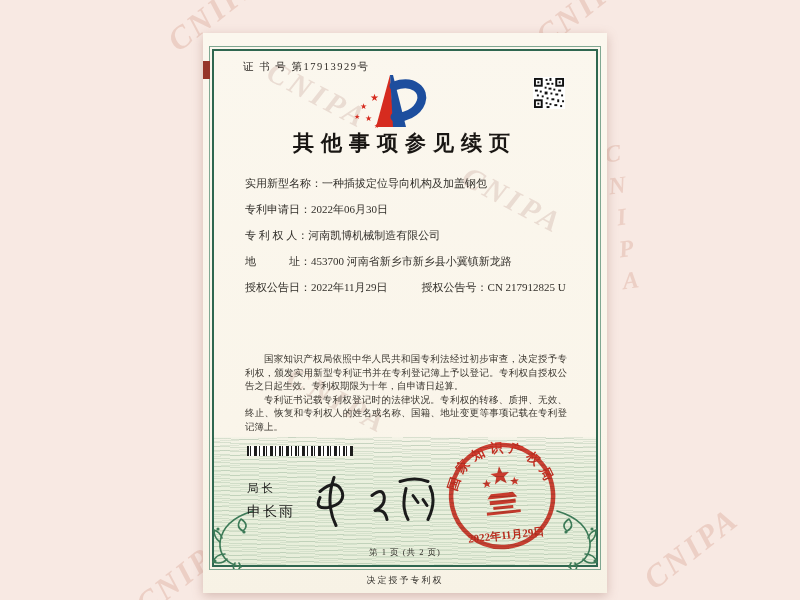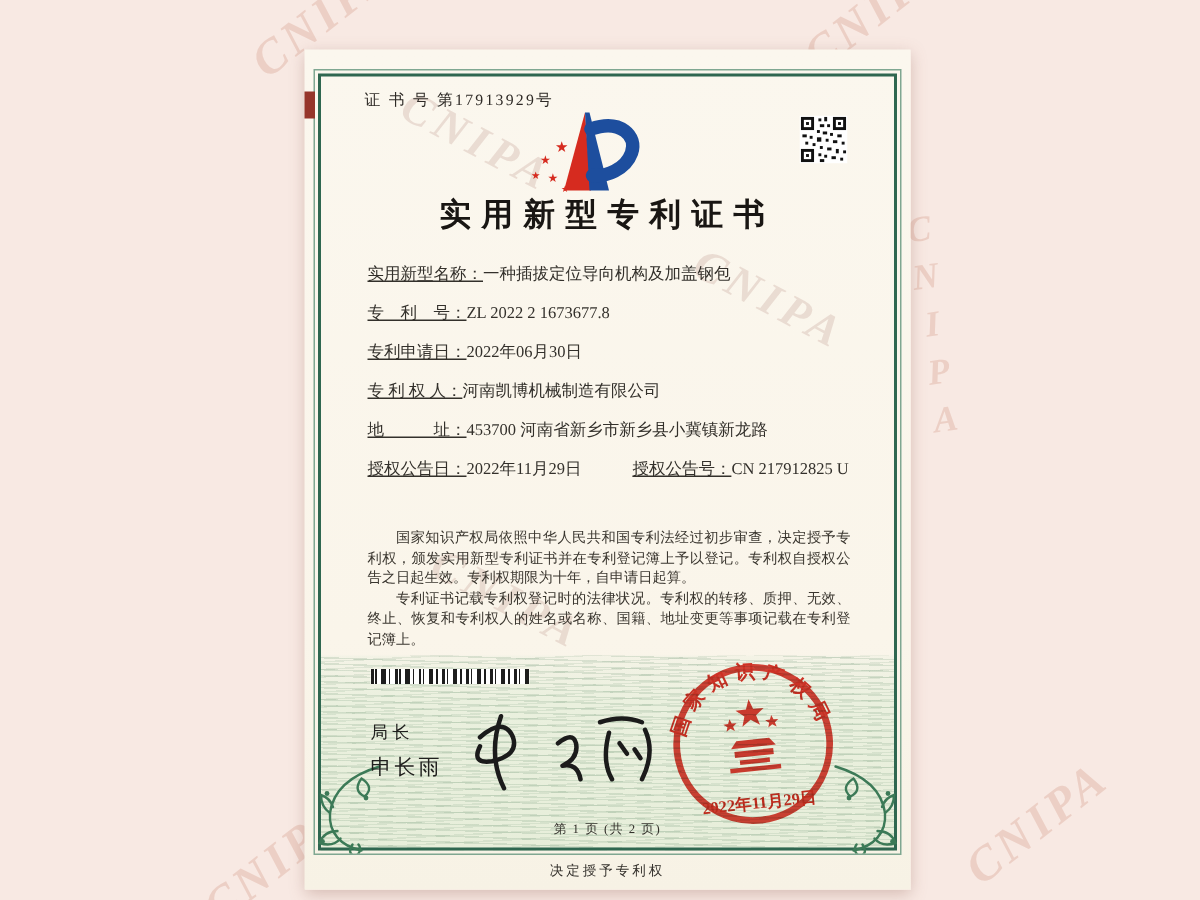--- a/index.html
+++ b/index.html
@@ -45,21 +45,21 @@
   .qr{ position:absolute; left:330px; top:44px; width:32px; height:32px; z-index:4; }
 
   .title{
     position:absolute; left:0; width:100%; top:96px; text-align:center;
     font-size:21px; font-weight:bold; color:#191613; letter-spacing:7px; z-index:4;
   }
 
   .fields{ position:absolute; left:42px; top:143px; width:324px; z-index:4; }
   .frow{ display:flex; font-size:11px; color:#33302b; line-height:15px; margin-bottom:11px;
          white-space:pre; }
-  .frow .lab{ flex:none;text-decoration:underline; }
+  .frow .lab{ flex:none; }
   .frow .val{ white-space:pre-wrap; }
   .grant .gap{ display:inline-block; width:34px; }
 
   .paras{ position:absolute; left:42px; top:320px; width:322px; z-index:4; }
   .paras p{ font-size:9.5px; line-height:13.6px; color:#3a362f; text-align:justify;
             text-indent:2em; }
 
   
   .band{
     position:absolute; left:11px; top:404px; width:382px; height:130px; z-index:1;
@@ -161,28 +161,25 @@
           <rect x="25" y="23" width="2" height="3"></rect>
           <rect x="30" y="24" width="2" height="2"></rect>
         <rect x="13" y="26" width="2" height="2"></rect>
           <rect x="17" y="27" width="2" height="2"></rect>
           <rect x="22" y="28" width="3" height="2"></rect>
           <rect x="28" y="29" width="2" height="2"></rect>
         <rect x="14" y="30" width="3" height="2"></rect>
       </g>
     </svg>
 
-    <div class="title">实用新型专利证书</div>
+    <div class="title">其他事项参见续页</div>
 
     <div class="fields">
       <div class="frow">
         <span class="lab">实用新型名称：</span><span class="val">一种插拔定位导向机构及加盖钢包</span>
-      </div>
-      <div class="frow">
-        <span class="lab">专　利　号：</span><span class="val">ZL 2022 2 1673677.8</span>
       </div>
       <div class="frow">
         <span class="lab">专利申请日：</span><span class="val">2022年06月30日</span>
       </div>
       <div class="frow">
         <span class="lab">专 利 权 人：</span><span class="val">河南凯博机械制造有限公司</span>
       </div>
       <div class="frow">
         <span class="lab">地　　　址：</span><span class="val">453700 河南省新乡市新乡县小冀镇新龙路</span>
       </div>

